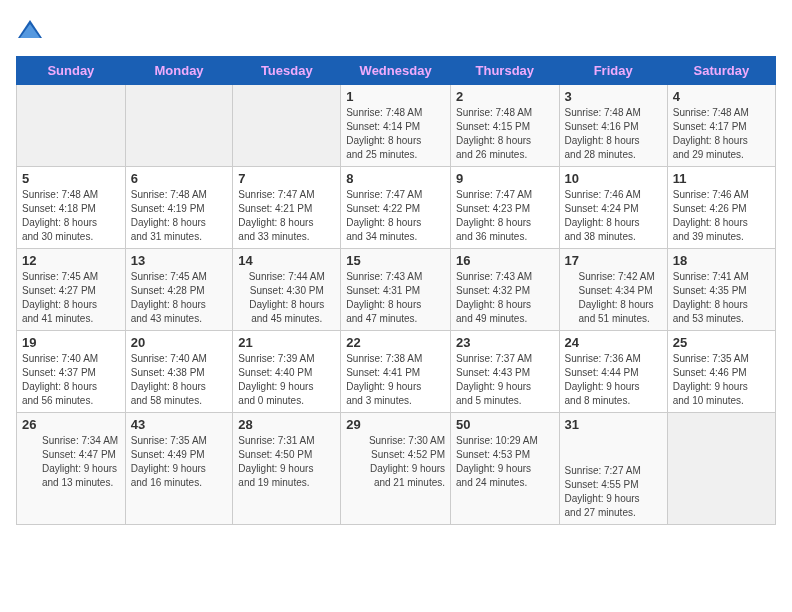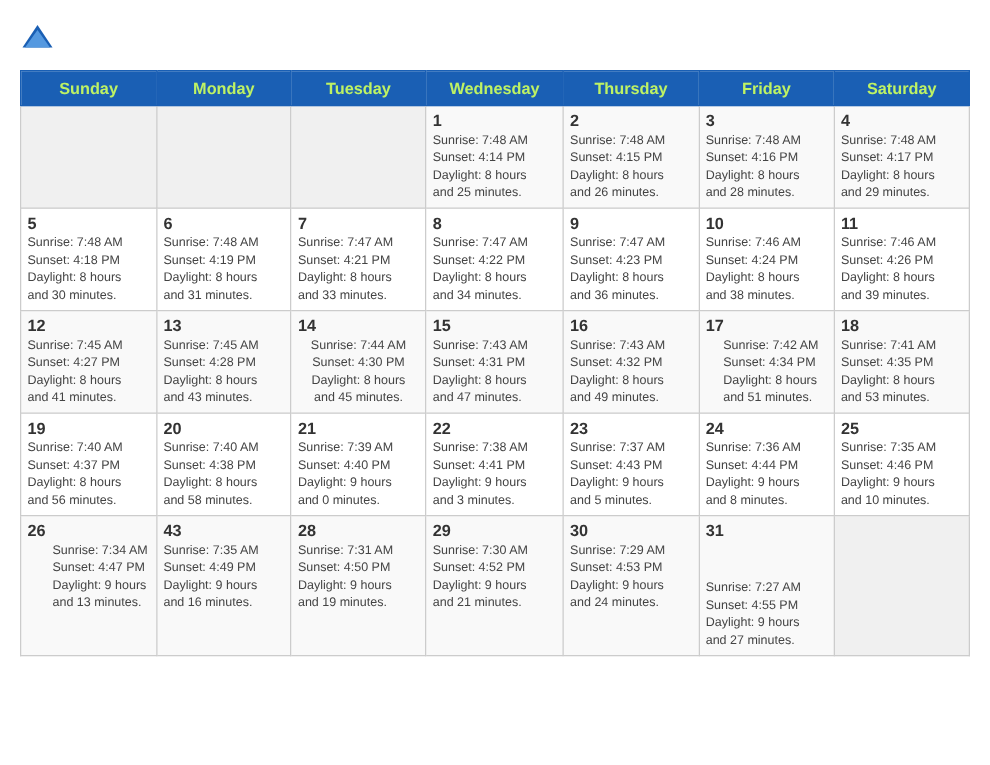--- a/index.html
+++ b/index.html
@@ -52,21 +52,21 @@
       font-size: 14px;
       color: #555;
     }
     .calendar {
       width: 100%;
       border-collapse: collapse;
       border: 1px solid #ccc;
     }
     .calendar th {
       background: #1a5fb4;
-      color: #bef264;
+      color: #f0abfc;
       text-align: center;
       padding: 6px 4px;
       font-size: 13px;
       border: 1px solid #1a5fb4;
     }
     .calendar td {
       vertical-align: top;
       border: 1px solid #ccc;
       padding: 4px 5px;
       width: 113px;
@@ -332,28 +332,28 @@
         </td>
         <td>
           <div class="day-number">28</div>
           <div class="day-info" style="white-space: pre-line;">Sunrise: 7:31 AM
 Sunset: 4:50 PM
 Daylight: 9 hours
 and 19 minutes.</div>
         </td>
         <td>
           <div class="day-number">29</div>
-          <div class="day-info" style="white-space: pre-line;">Sunrise: 7:30 AM
+          <div class="day-info" style="white-space: pre-line; text-align: right;">Sunrise: 7:30 AM
 Sunset: 4:52 PM
 Daylight: 9 hours
 and 21 minutes.</div>
         </td>
         <td>
-          <div class="day-number">30</div>
-          <div class="day-info" style="white-space: pre-line;">Sunrise: 7:29 AM
+          <div class="day-number">50</div>
+          <div class="day-info" style="white-space: pre-line;">Sunrise: 10:29 AM
 Sunset: 4:53 PM
 Daylight: 9 hours
 and 24 minutes.</div>
         </td>
         <td>
           <div class="day-number">31</div>
           <div class="day-info" style="white-space: pre-line; margin-top: 32px;">Sunrise: 7:27 AM
 Sunset: 4:55 PM
 Daylight: 9 hours
 and 27 minutes.</div>

